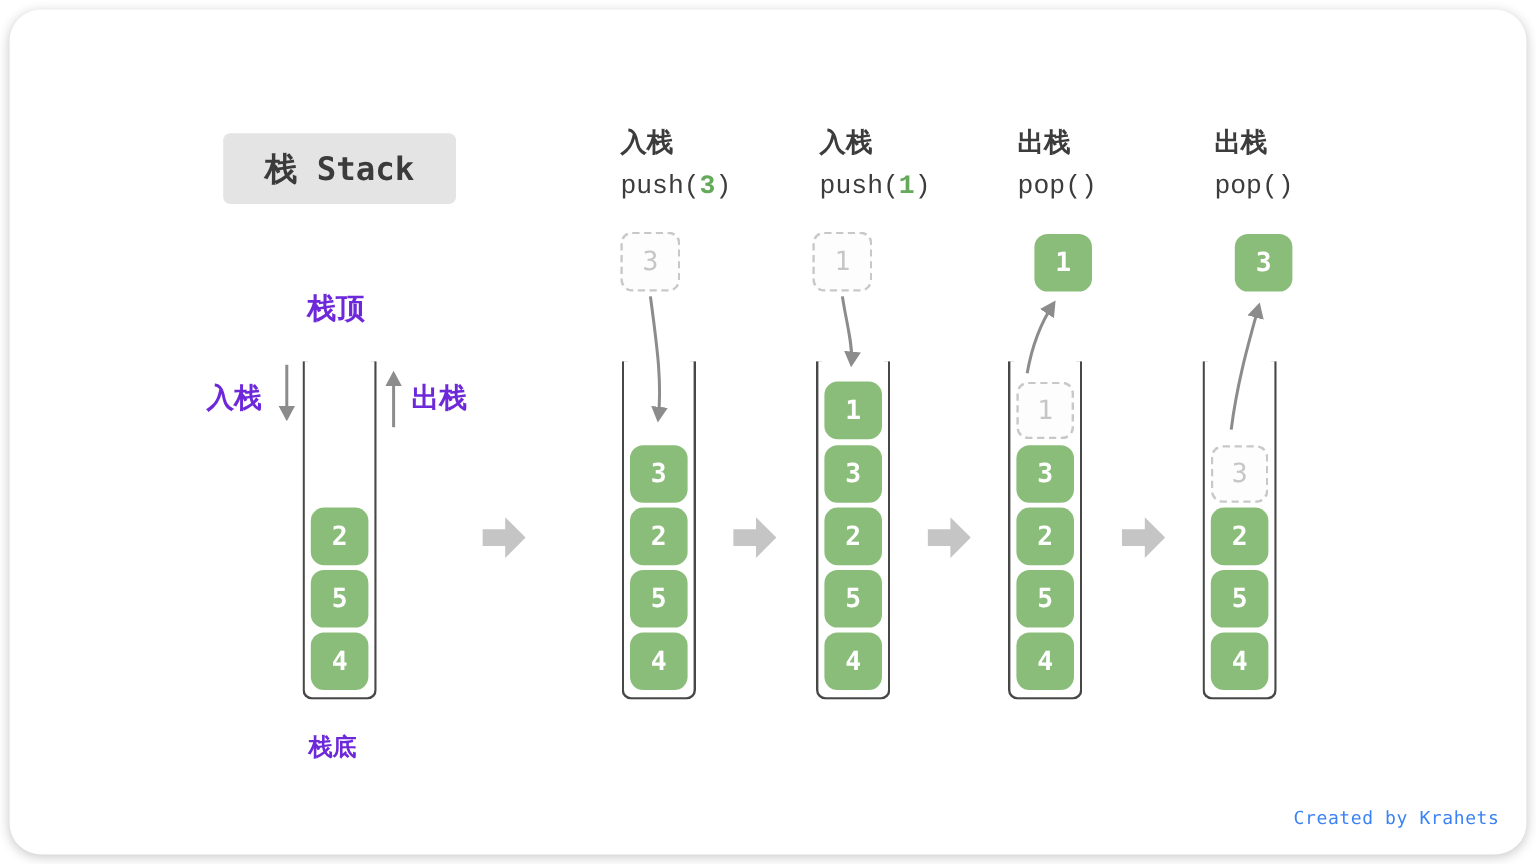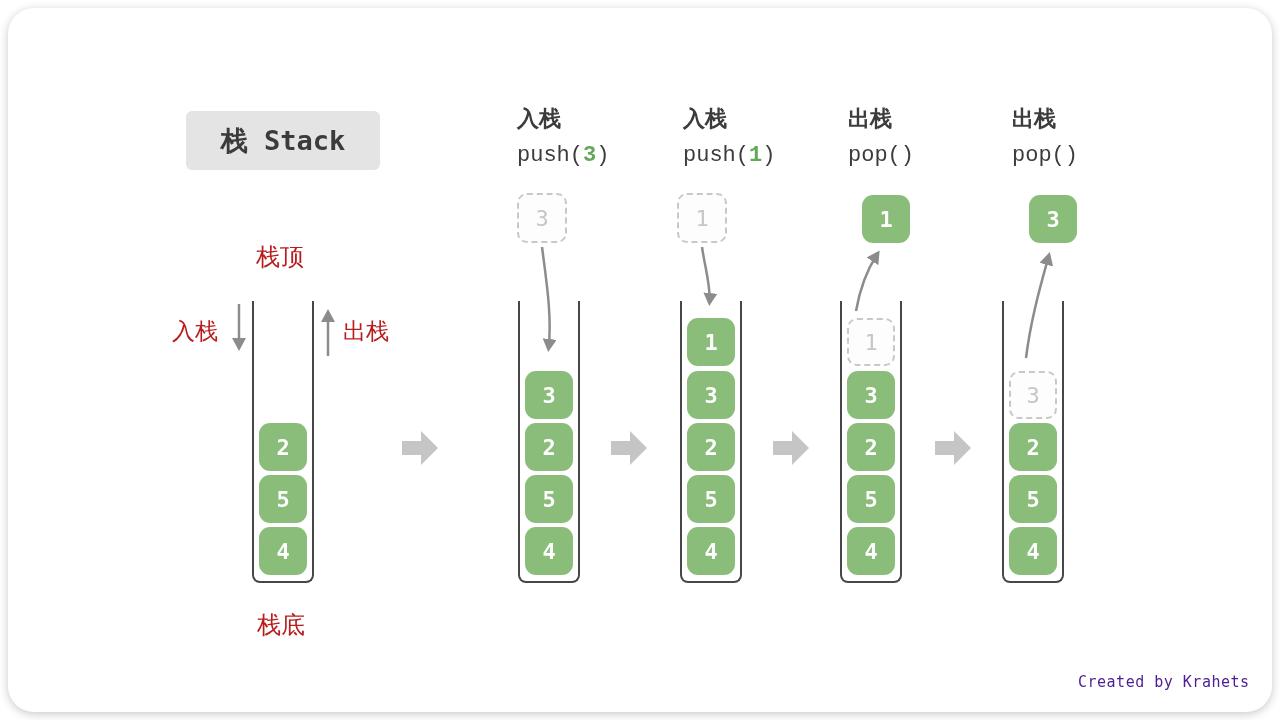--- a/index.html
+++ b/index.html
@@ -28,21 +28,21 @@
   
   .op { top: 104px; }
   .op-action { font-size: 22px; font-weight: bold; color: #3c3c3c; margin-bottom: 9px; }
   .op-code {
     font-family: Liberation Mono, monospace;
     font-size: 22px; color: #3c3c3c;
   }
   .op-code .arg { color: #64a85a; font-weight: bold; }
 
   
-  .zh-label { font-size: 23px; font-weight: normal; color: #b91c1c; }
+  .zh-label { font-size: 23px; font-weight: bold; color: #6d28d9; }
 
   
   .stack {
     top: 301px; width: 62px; height: 282px;
     border-left: 2px solid #474747;
     border-right: 2px solid #474747;
     border-bottom: 2px solid #474747;
     border-bottom-left-radius: 8px;
     border-bottom-right-radius: 8px;
     background: #ffffff;
@@ -80,21 +80,21 @@
     font-family: "DejaVu Sans Mono", "Liberation Mono", monospace;
   }
 
   .flow-arrow { width: 36px; height: 36px; }
 
   .overlay { left: 0; top: 0; width: 1280px; height: 720px; pointer-events: none; }
 
   .watermark {
     left: 1078px; top: 673px;
     font-family: "DejaVu Sans Mono", "Liberation Mono", monospace;
-    font-size: 15px; color: #4c1d95; letter-spacing: 0.5px;
+    font-size: 15px; color: #3b82f6; letter-spacing: 0.5px;
   }
 </style>
 </head>
 <body>
 
 <div class="canvas">
   <div class="card"></div>
 
   <div class="abs title-badge">
     <span>栈 Stack</span>
@@ -111,21 +111,21 @@
   <div class="abs op" style="left:848px">
     <div class="op-action">出栈</div>
     <div class="op-code"><span>pop(</span><span class="arg"></span><span>)</span></div>
   </div>
   <div class="abs op" style="left:1012px">
     <div class="op-action">出栈</div>
     <div class="op-code"><span>pop(</span><span class="arg"></span><span>)</span></div>
   </div>
 
   <div class="abs zh-label" style="left:256px; top:241px; font-size:24px">栈顶</div>
-  <div class="abs zh-label" style="left:257px; top:609px; font-size:24px">栈底</div>
+  <div class="abs zh-label" style="left:257px; top:609px; font-size:20px">栈底</div>
   <div class="abs zh-label" style="left:172px; top:316px">入栈</div>
   <div class="abs zh-label" style="left:343px; top:316px">出栈</div>
 
   <div class="abs float-dashed" style="left:517px; top:193px">
       <span>3</span>
     </div>
   <div class="abs float-dashed" style="left:677px; top:193px">
       <span>1</span>
     </div>
   <div class="abs float-solid" style="left:862px; top:195px">

